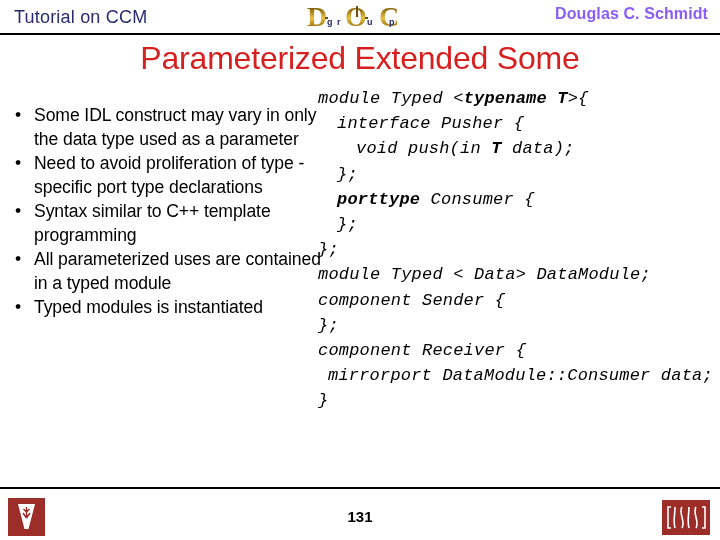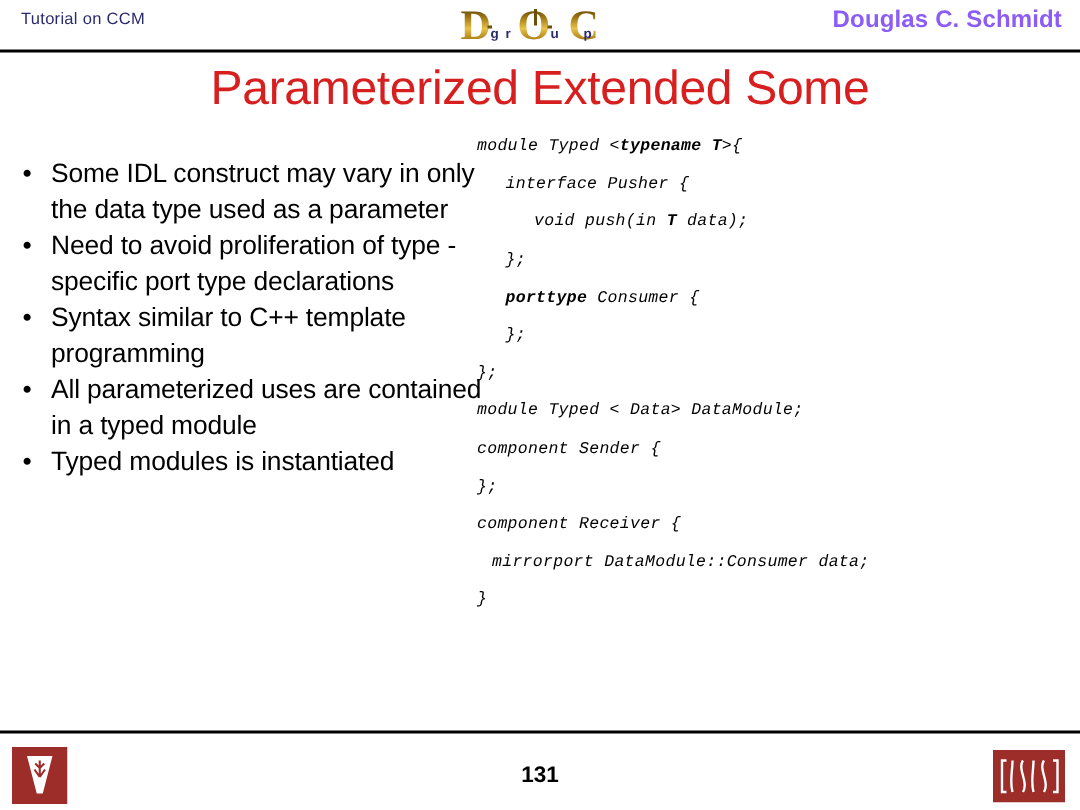--- a/index.html
+++ b/index.html
@@ -18,21 +18,21 @@
 
   
   .header {
     position: absolute;
     left: 0; top: 0;
     width: 720px; height: 34px;
   }
   .header-left {
     position: absolute;
     left: 14px; top: 7px;
-    font-size: 11px;
+    font-size: 18px;
     color: #2a2a6e;
     letter-spacing: 0.2px;
     white-space: nowrap;
   }
   .header-right {
     position: absolute;
     right: 12px; top: 5px;
     font-size: 16px;
     font-weight: bold;
     color: #8b5cf6;
@@ -88,21 +88,21 @@
     line-height: 23.5px;
   }
 
   
   .code {
     position: absolute;
     left: 318px; top: 86px;
     width: 396px;
     font-family: "Liberation Mono", "DejaVu Sans Mono", monospace;
     font-style: italic;
-    font-size: 11px;
+    font-size: 17px;
     color: #000000;
     letter-spacing: 0.2px;
   }
   .code .line {
     height: 25.2px;
     line-height: 25.2px;
     white-space: pre;
   }
   .code .b { font-weight: bold; }
 

